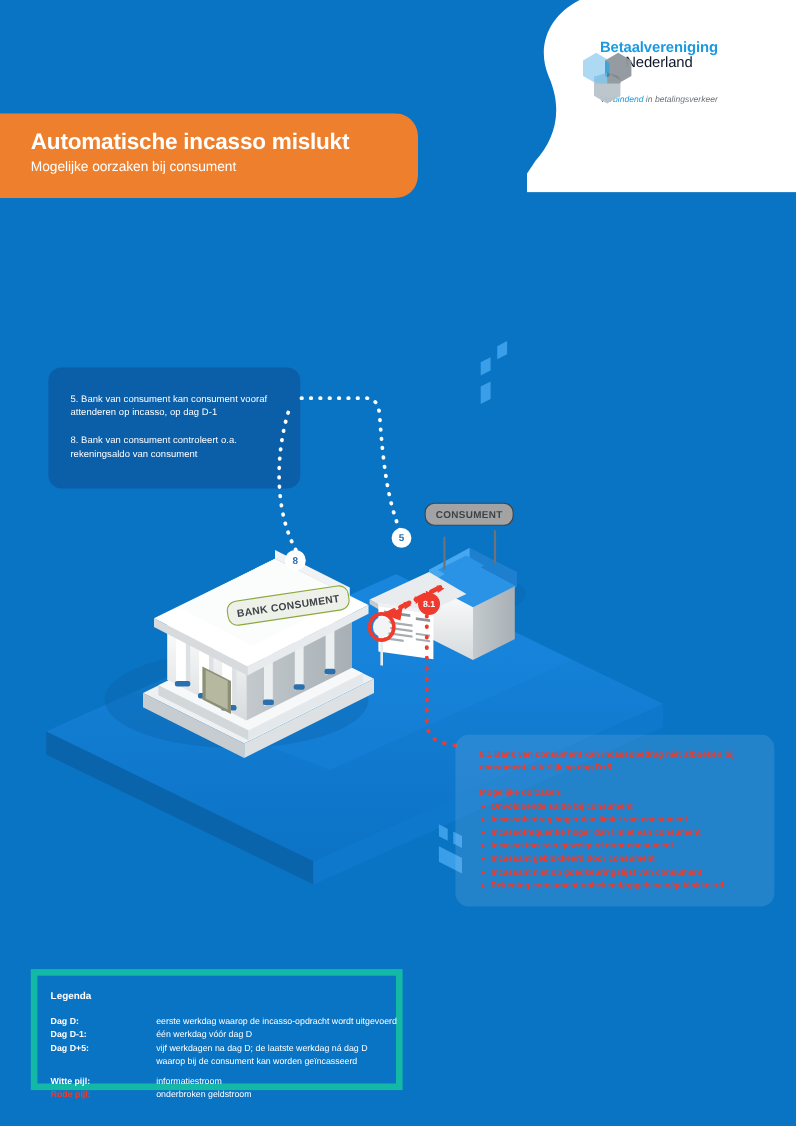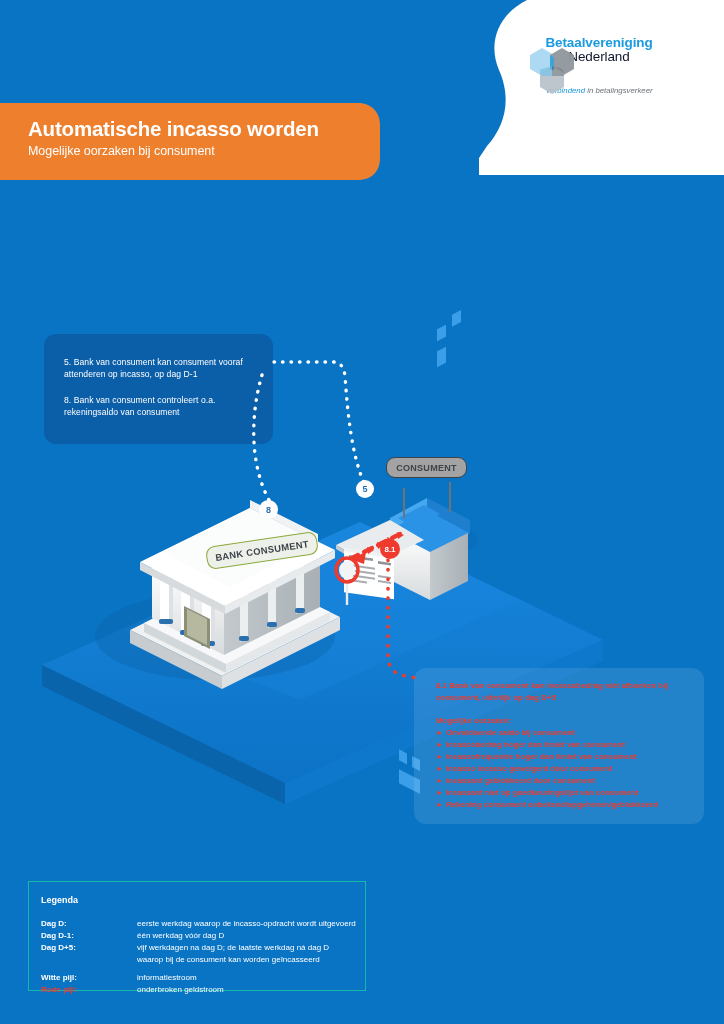--- a/index.html
+++ b/index.html
@@ -90,21 +90,21 @@
   .cause-item {
     color: #ef3b2d; font-size: 7.9px; font-weight: bold;
     line-height: 1.52; white-space: nowrap;
   }
   .cause-item .arw { margin-right: 3px; font-size: 7.2px; }
 
   
   .legend {
     position: absolute; left: 28px; top: 881px;
     width: 338px; height: 110px;
-    border: 1px solid #14b8a6;
+    border: 6px solid #14b8a6;
   }
   .legend-title {
     position: absolute; left: 12px; top: 13px;
     color: #ffffff; font-size: 9px; font-weight: bold;
   }
   .legend-rows {
     position: absolute; left: 12px; top: 36px; width: 316px;
   }
   .lg-row { display: flex; margin-bottom: 0.5px; gap: 39px; }
   .lg-key {
@@ -184,21 +184,21 @@
   </div>
 </div>
 
 <div class="title-banner">
   <div class="bg">
     <svg width="380" height="77" viewBox="0 0 380 77">
       <path d="M 0 0 L 358 0 C 372 0 380 10 380 22 L 380 55 C 380 68 372 77 358 77 L 0 77 Z" fill="#ee7f2d"></path>
     </svg>
   </div>
   <div class="title-inner">
-    <div class="title-main">Automatische incasso worden</div>
+    <div class="title-main">Automatische incasso mislukt</div>
     <div class="title-sub">Mogelijke oorzaken bij consument</div>
   </div>
 </div>
 
 <div class="info-box">
   <div class="line l1">5. Bank van consument kan consument vooraf attenderen op incasso, op dag D-1</div>
   <div class="line l2">8. Bank van consument controleert o.a. rekeningsaldo van consument</div>
 </div>
 
 <div class="scene">

